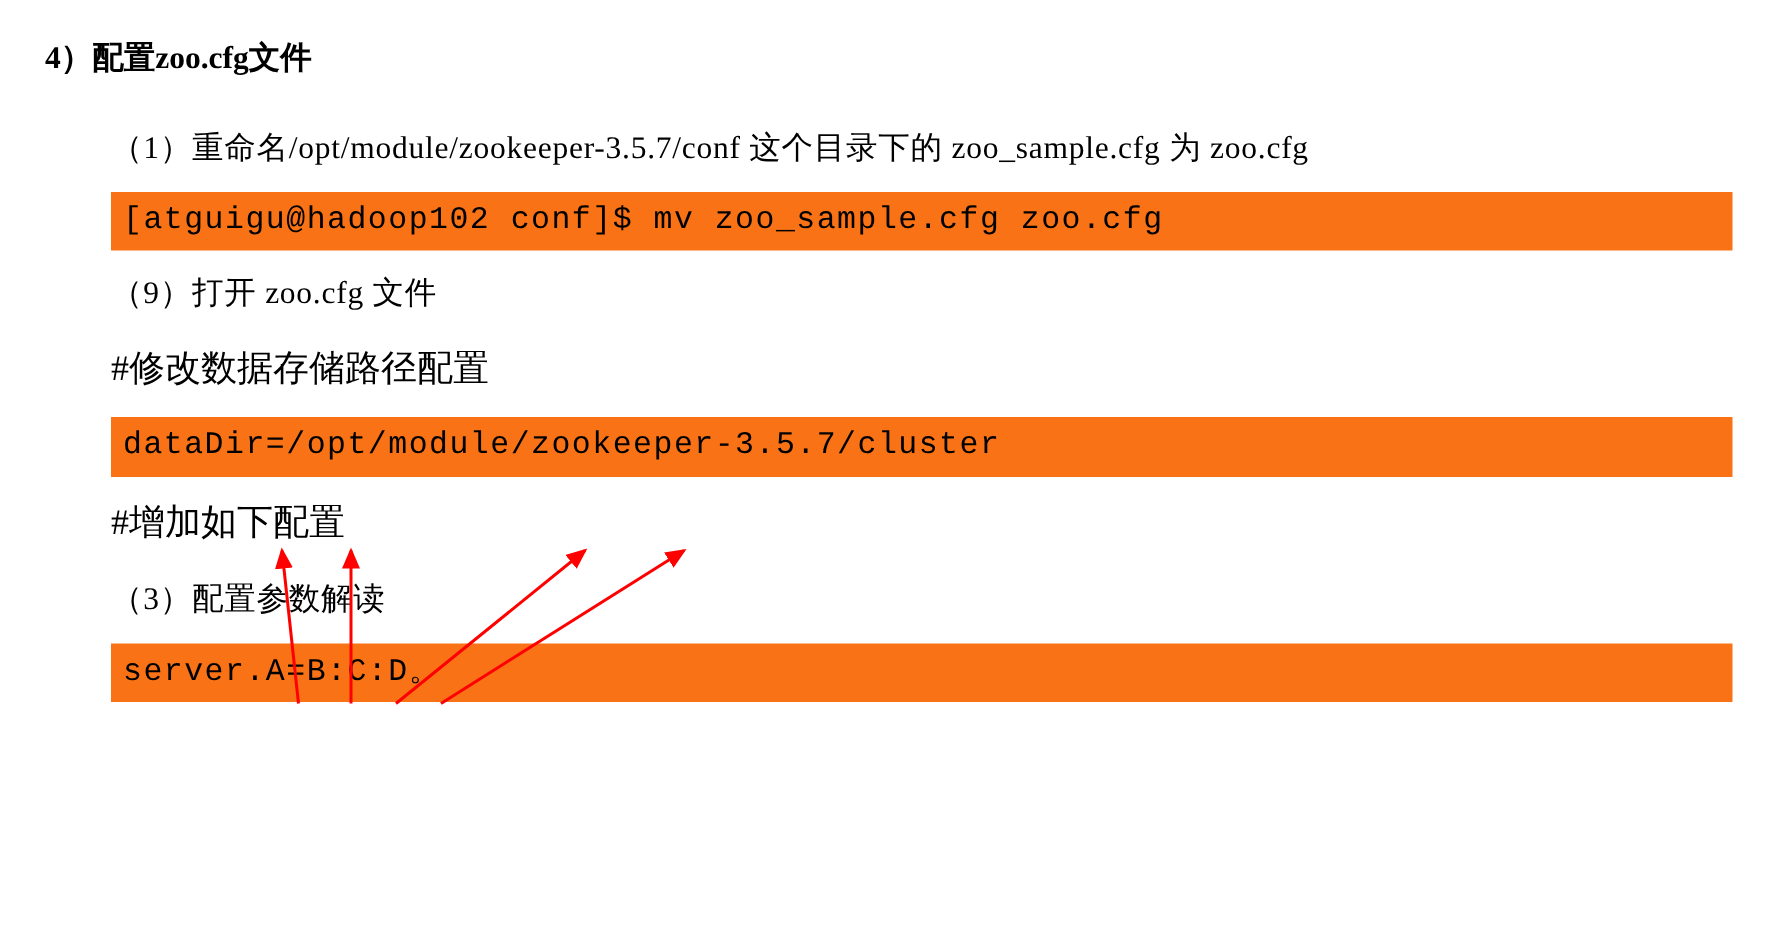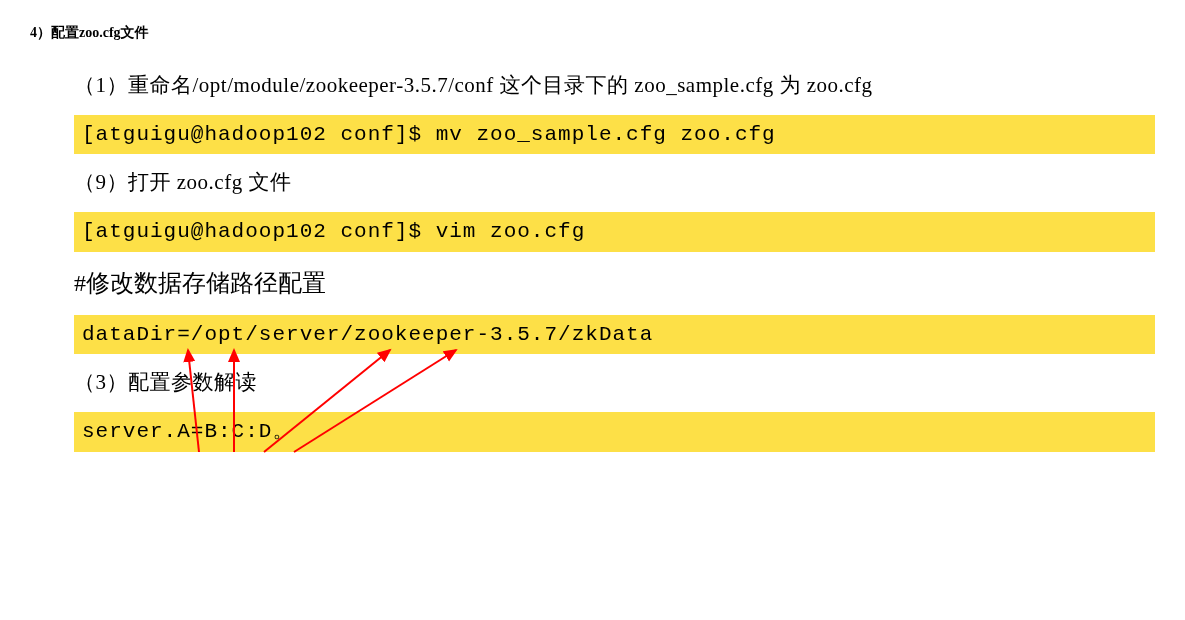--- a/index.html
+++ b/index.html
@@ -11,34 +11,34 @@
       font-family: "SimSun", "宋体", serif;
       font-size: 20px;
       line-height: 1.8;
       color: #000;
       background: #fff;
       padding: 20px 30px;
       width: 1185px;
     }
     .section-heading {
       font-weight: bold;
-      font-size: 14px;
+      font-size: 21px;
       margin-bottom: 22px;
     }
     .content {
       padding-left: 44px;
     }
     .subsection {
       font-size: 21px;
       margin-bottom: 10px;
       margin-top: 8px;
       letter-spacing: 0.5px;
     }
     .code-block {
-      background: #fde047;
+      background: #f97316;
       font-family: "Courier New", monospace;
       font-size: 21px;
       padding: 4px 8px;
       margin-bottom: 10px;
       letter-spacing: 1px;
       white-space: pre;
       line-height: 1.5;
     }
     .comment-line {
       font-size: 24px;
@@ -60,25 +60,25 @@
 <body>
 
 <div class="section-heading">4）配置zoo.cfg文件</div>
 
 <div class="content">
 
   <div class="subsection">（1）重命名/opt/module/zookeeper-3.5.7/conf 这个目录下的 zoo_sample.cfg 为 zoo.cfg</div>
   <div class="code-block">[atguigu@hadoop102 conf]$ mv zoo_sample.cfg zoo.cfg</div>
 
   <div class="subsection">（9）打开 zoo.cfg 文件</div>
-  <div class="code-block">[atguigu@hadoop102 conf]$ vim zoo.cfg</div>
 
   <div class="comment-line">#修改数据存储路径配置</div>
-  <div class="code-block">dataDir=/opt/server/zookeeper-3.5.7/zkData</div>
+  <div class="code-block">dataDir=/opt/module/zookeeper-3.5.7/cluster</div>
 
+  <div class="comment-line">#增加如下配置</div>
 
   <div class="arrow-container">
     <svg class="arrow-svg" width="400" height="130">
       <defs>
         <marker id="arrowhead" markerWidth="8" markerHeight="8" refX="6" refY="3" orient="auto">
           <polygon points="0 0, 7 3, 0 6" fill="#ff0000"></polygon>
         </marker>
       </defs>
 
       <line x1="75" y1="118" x2="64" y2="16" stroke="#ff0000" stroke-width="2" marker-end="url(#arrowhead)"></line>

